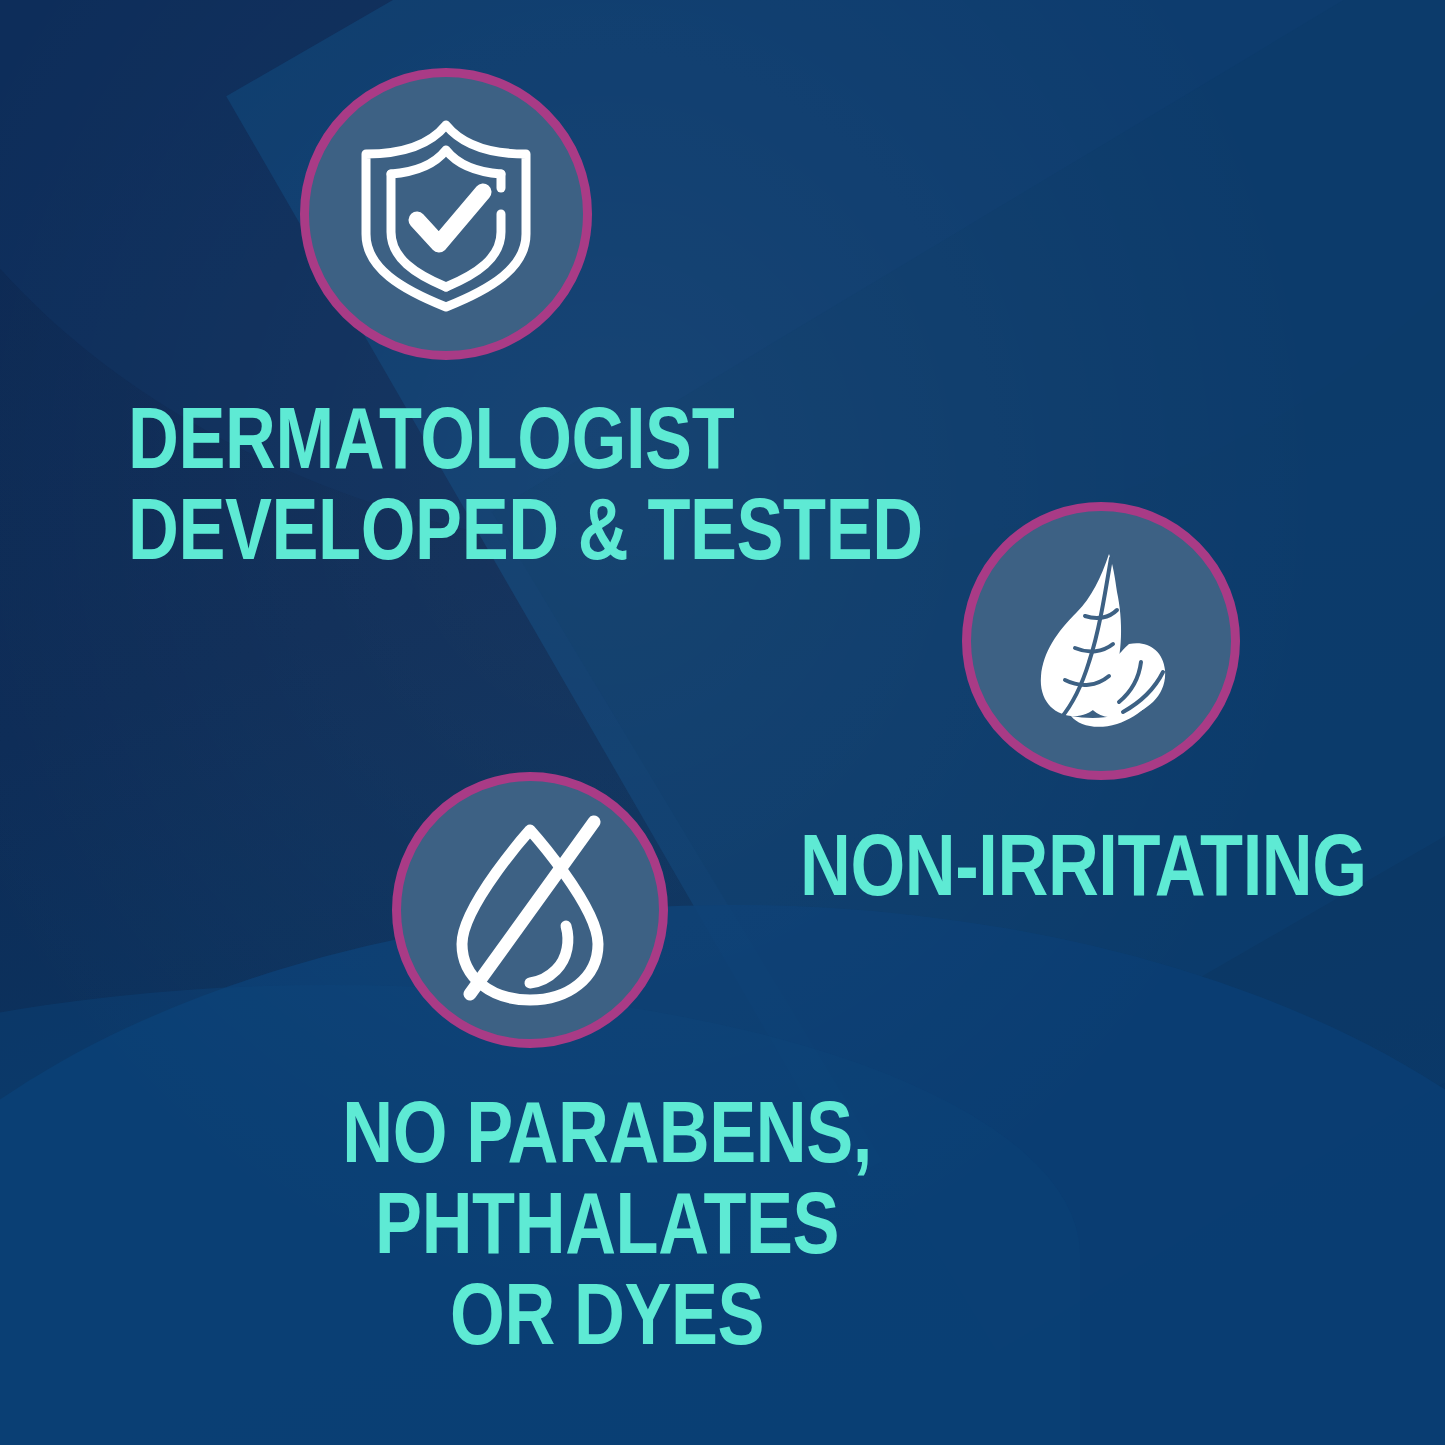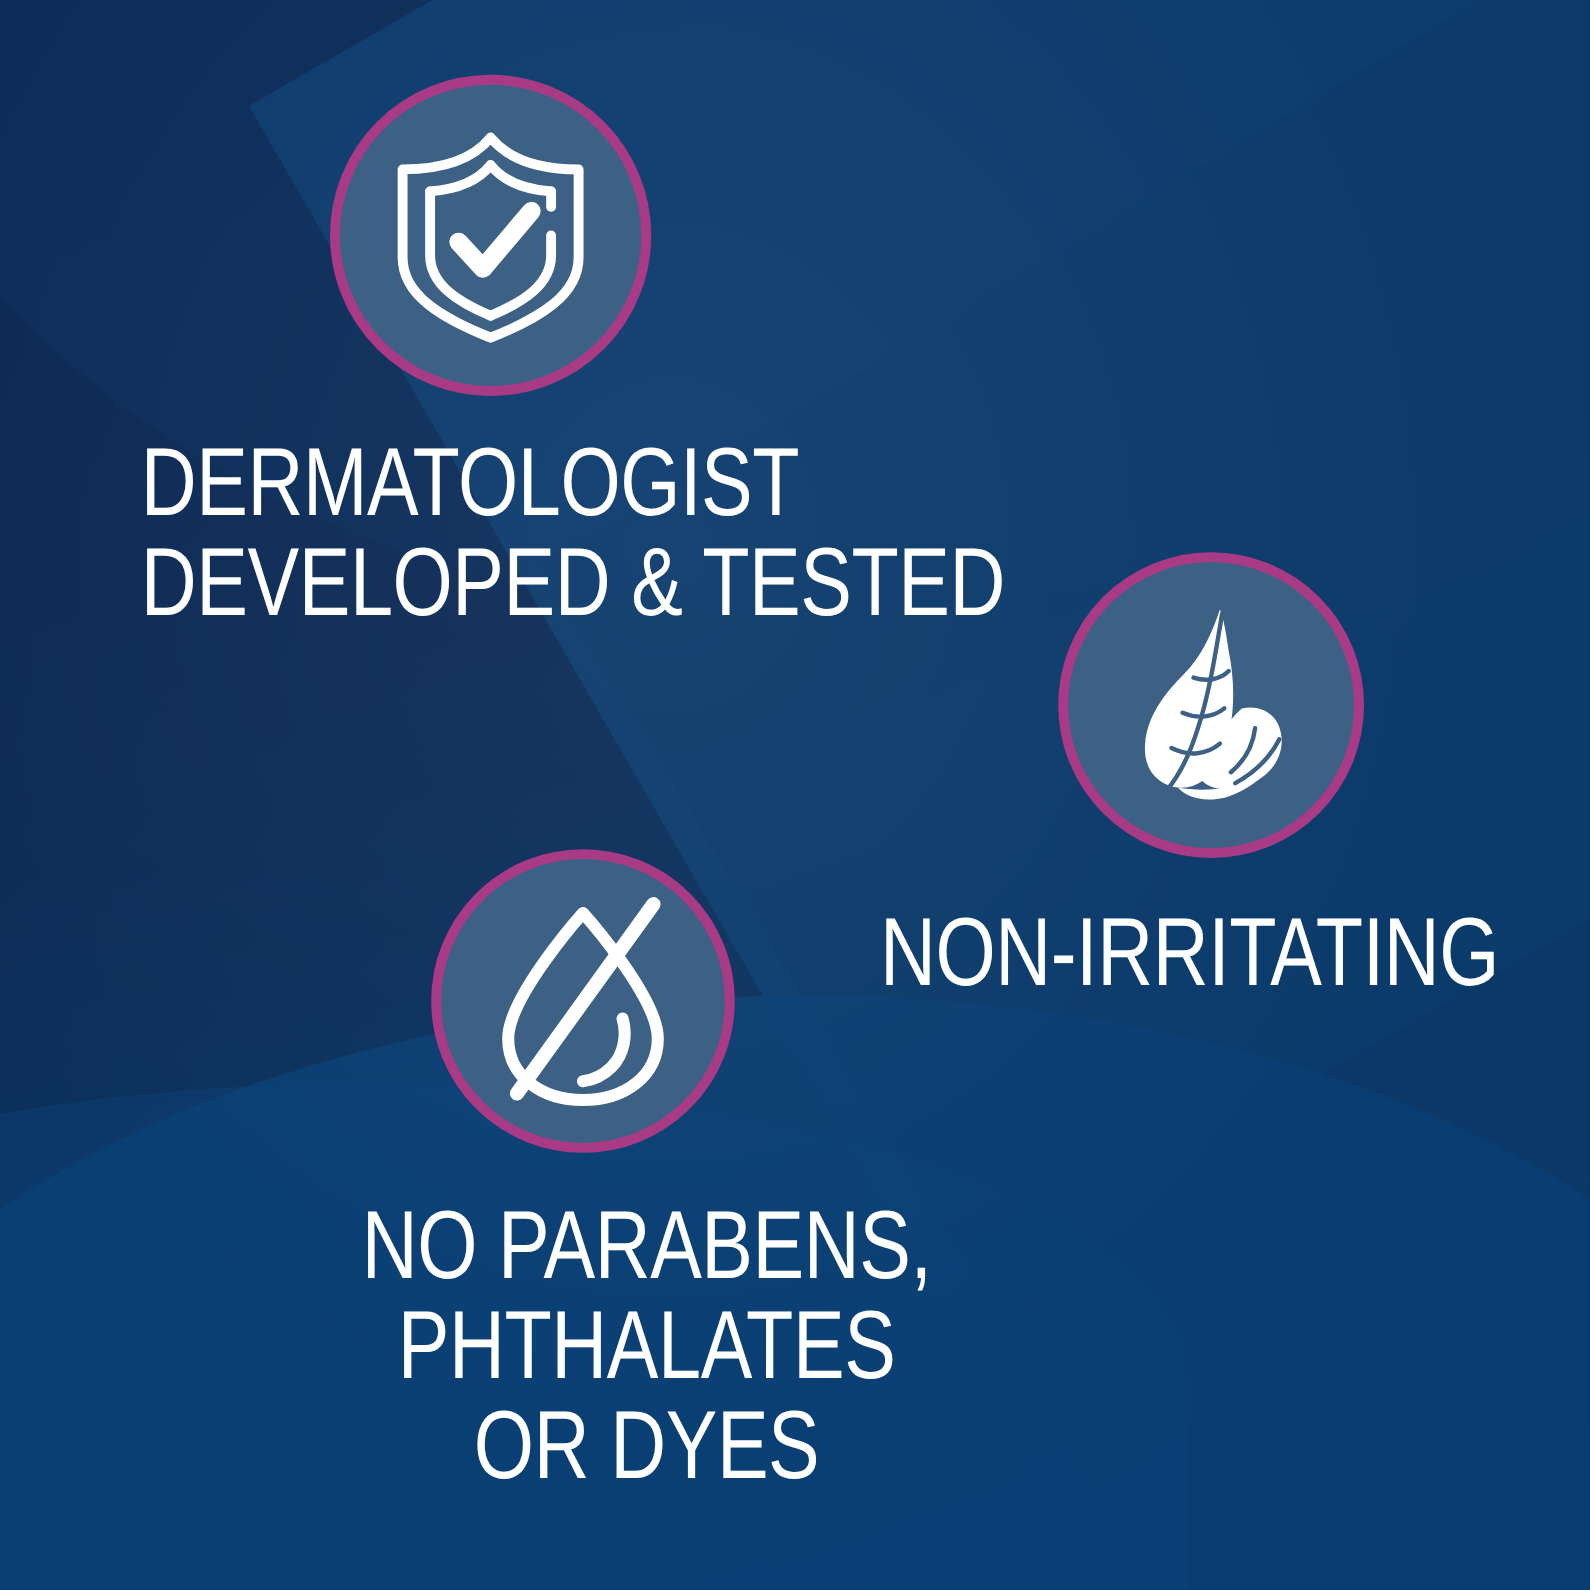--- a/index.html
+++ b/index.html
@@ -31,32 +31,32 @@
     display:flex;align-items:center;justify-content:center;}
   .badge-shield{left:300px;top:68px;width:292px;height:292px;
     background:#3d6184;border:9px solid #a93b86;}
   .badge-feather{left:962px;top:502px;width:278px;height:278px;
     background:#3d6184;border:9px solid #a93b86;}
   .badge-drop{left:392px;top:772px;width:276px;height:276px;
     background:#3d6184;border:9px solid #a93b86;}
   .badge svg{display:block;}
 
   
-  .hl{position:absolute;color:#ffffff;font-weight:400;
+  .hl{position:absolute;color:#5eead4;font-weight:700;
     text-transform:uppercase;letter-spacing:-0.5px;
     line-height:.92;white-space:nowrap;
     transform-origin:left top;}
   .hl span{display:block;transform:scaleX(.80);transform-origin:left center;}
 
   #t-derm{left:128px;top:398px;font-size:88px;}
   #t-derm .l2{margin-top:10px;}
 
   #t-nonirr{left:800px;top:825px;font-size:88px;}
 
-  #t-nodye{left:264px;top:1092px;font-size:88px;text-align:center;}
+  #t-nodye{left:276px;top:1092px;font-size:88px;text-align:center;}
   #t-nodye span{transform-origin:center center;}
   #t-nodye .l2{margin-top:10px;}
   #t-nodye .l3{margin-top:10px;}
 </style>
 </head>
 <body>
 
 <div id="stage">
 
   <div class="bg-base"></div>

